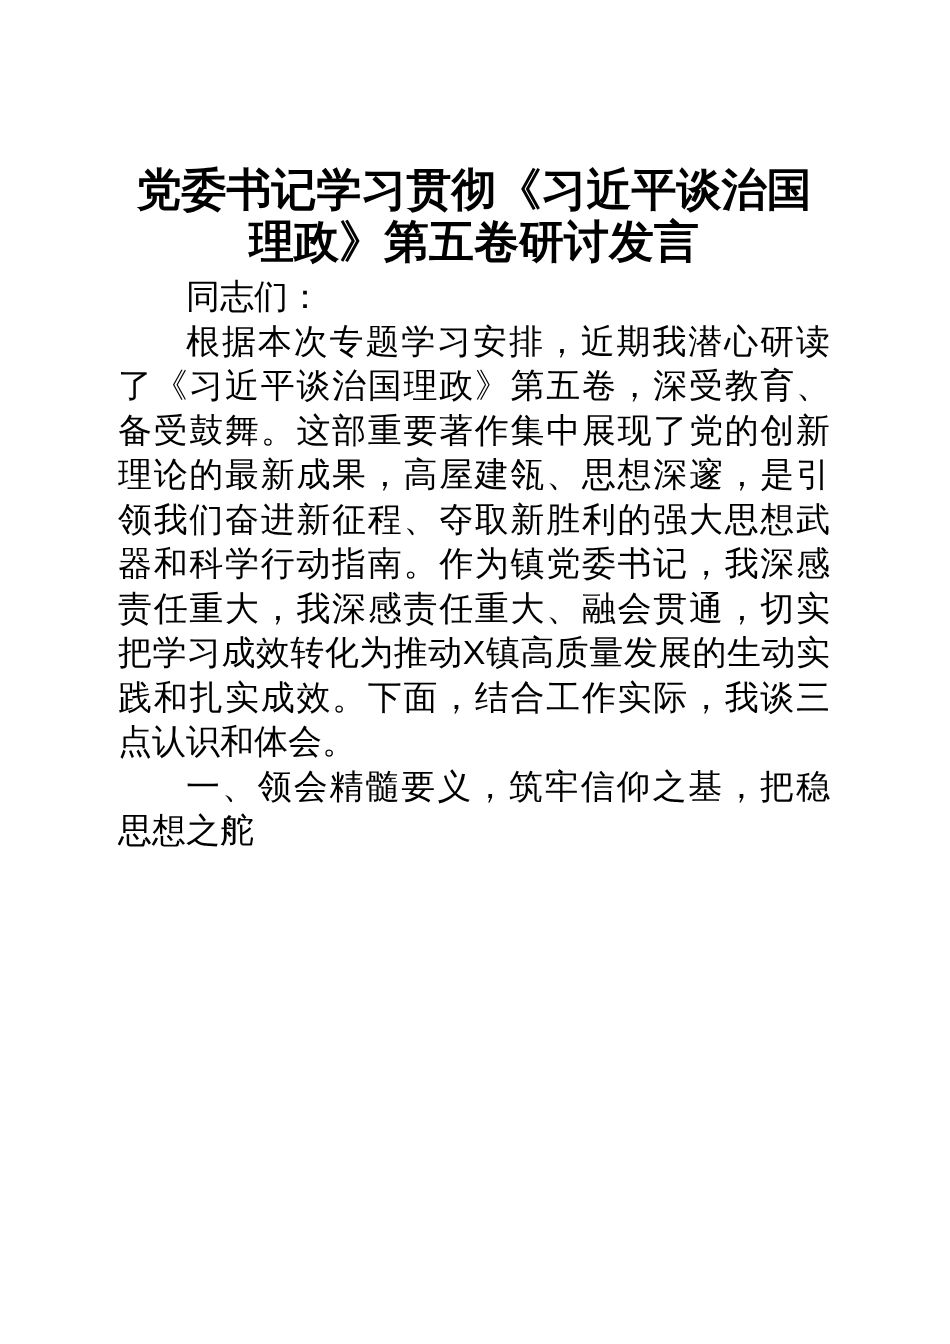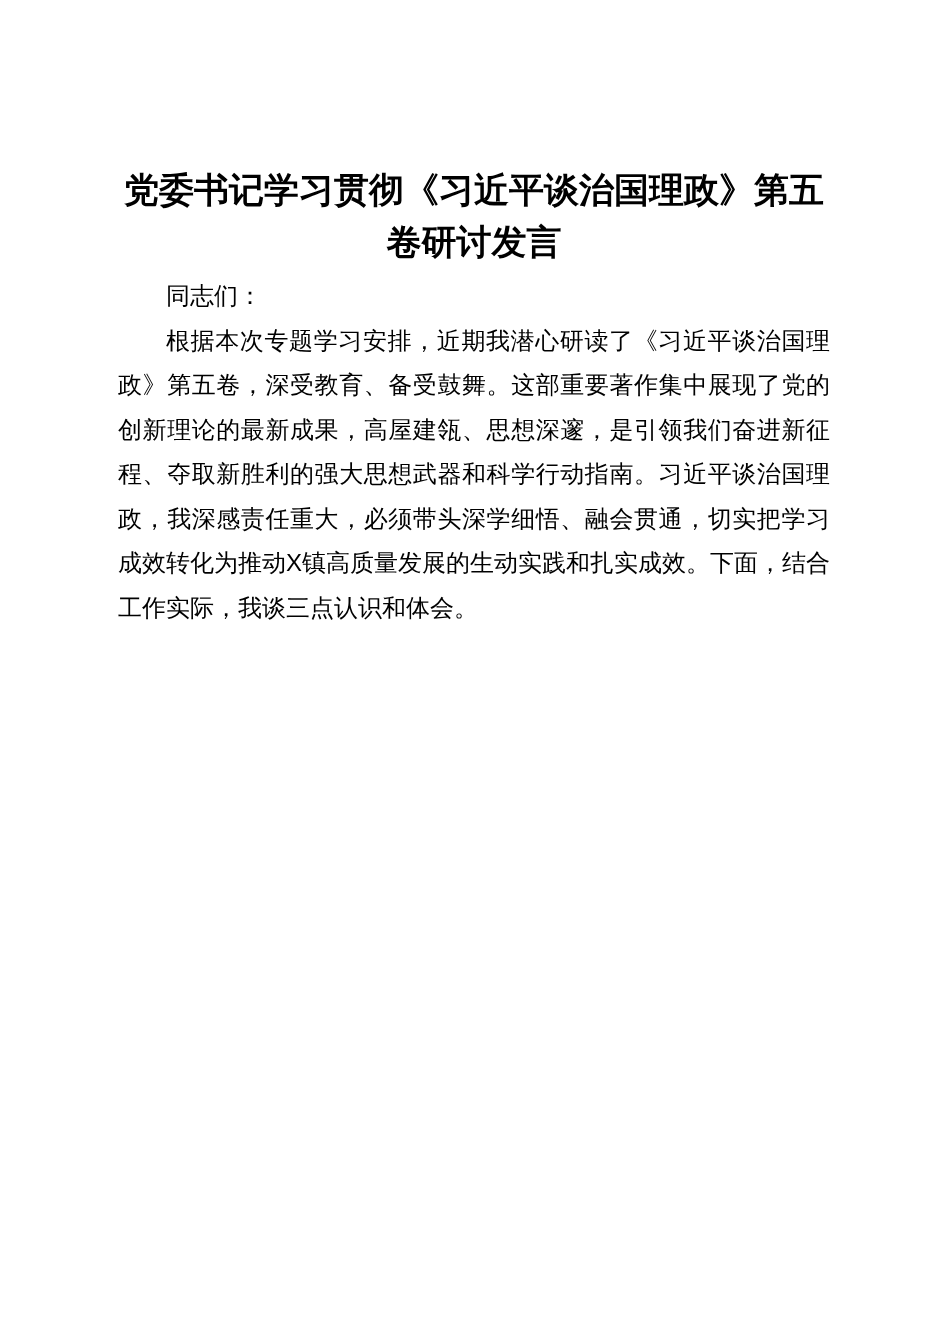--- a/index.html
+++ b/index.html
@@ -14,37 +14,38 @@
     margin: 0 auto;
     background: #ffffff;
     color: #000000;
     box-sizing: border-box;
     padding: 164px 120px 0 118px;
     font-family: "Liberation Sans", "DejaVu Sans", sans-serif;
     overflow: hidden;
   }
   .doc-title {
     margin: 0 0 6px 0;
-    font-size: 35px;
+    font-size: 45px;
     font-weight: bold;
     line-height: 52px;
     text-align: center;
     letter-spacing: 0;
   }
   .doc-body p {
     margin: 0;
-    font-size: 24px;
+    font-size: 34px;
     line-height: 44.5px;
     text-align: justify;
     text-indent: 2em;
     word-break: break-all;
   }
 </style>
 </head>
 <body>
 
 <div class="page">
   <h1 class="doc-title">党委书记学习贯彻《习近平谈治国理政》第五卷研讨发言</h1>
   <div class="doc-body">
     <p>同志们：</p>
-    <p>根据本次专题学习安排，近期我潜心研读了《习近平谈治国理政》第五卷，深受教育、备受鼓舞。这部重要著作集中展现了党的创新理论的最新成果，高屋建瓴、思想深邃，是引领我们奋进新征程、夺取新胜利的强大思想武器和科学行动指南。习近平谈治国理政，我深感责任重大，必须带头深学细悟、融会贯通，切实把学习成效转化为推动X镇高质量发展的生动实践和扎实成效。下面，结合工作实际，我谈三点认识和体会。</p>
+    <p>根据本次专题学习安排，近期我潜心研读了《习近平谈治国理政》第五卷，深受教育、备受鼓舞。这部重要著作集中展现了党的创新理论的最新成果，高屋建瓴、思想深邃，是引领我们奋进新征程、夺取新胜利的强大思想武器和科学行动指南。作为镇党委书记，我深感责任重大，我深感责任重大、融会贯通，切实把学习成效转化为推动X镇高质量发展的生动实践和扎实成效。下面，结合工作实际，我谈三点认识和体会。</p>
+    <p>一、领会精髓要义，筑牢信仰之基，把稳思想之舵</p>
   </div>
 </div>
 
 </body></html>

